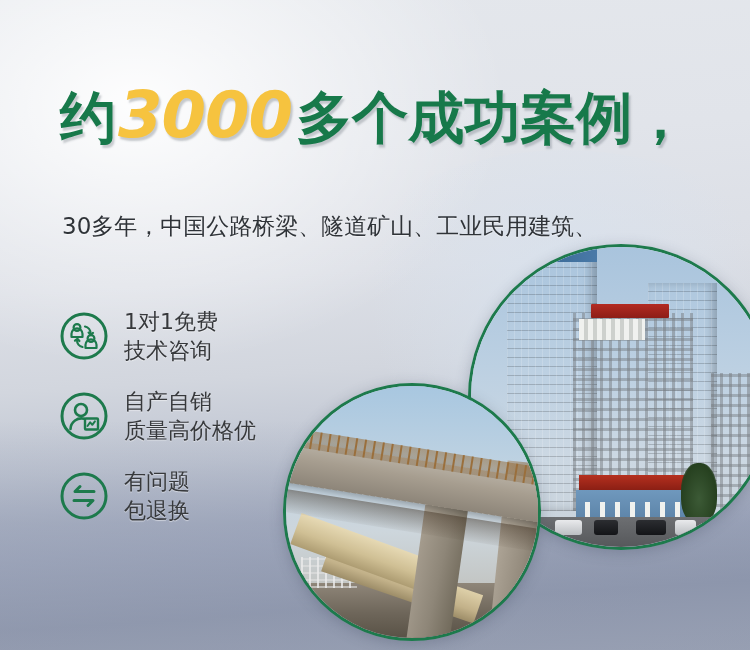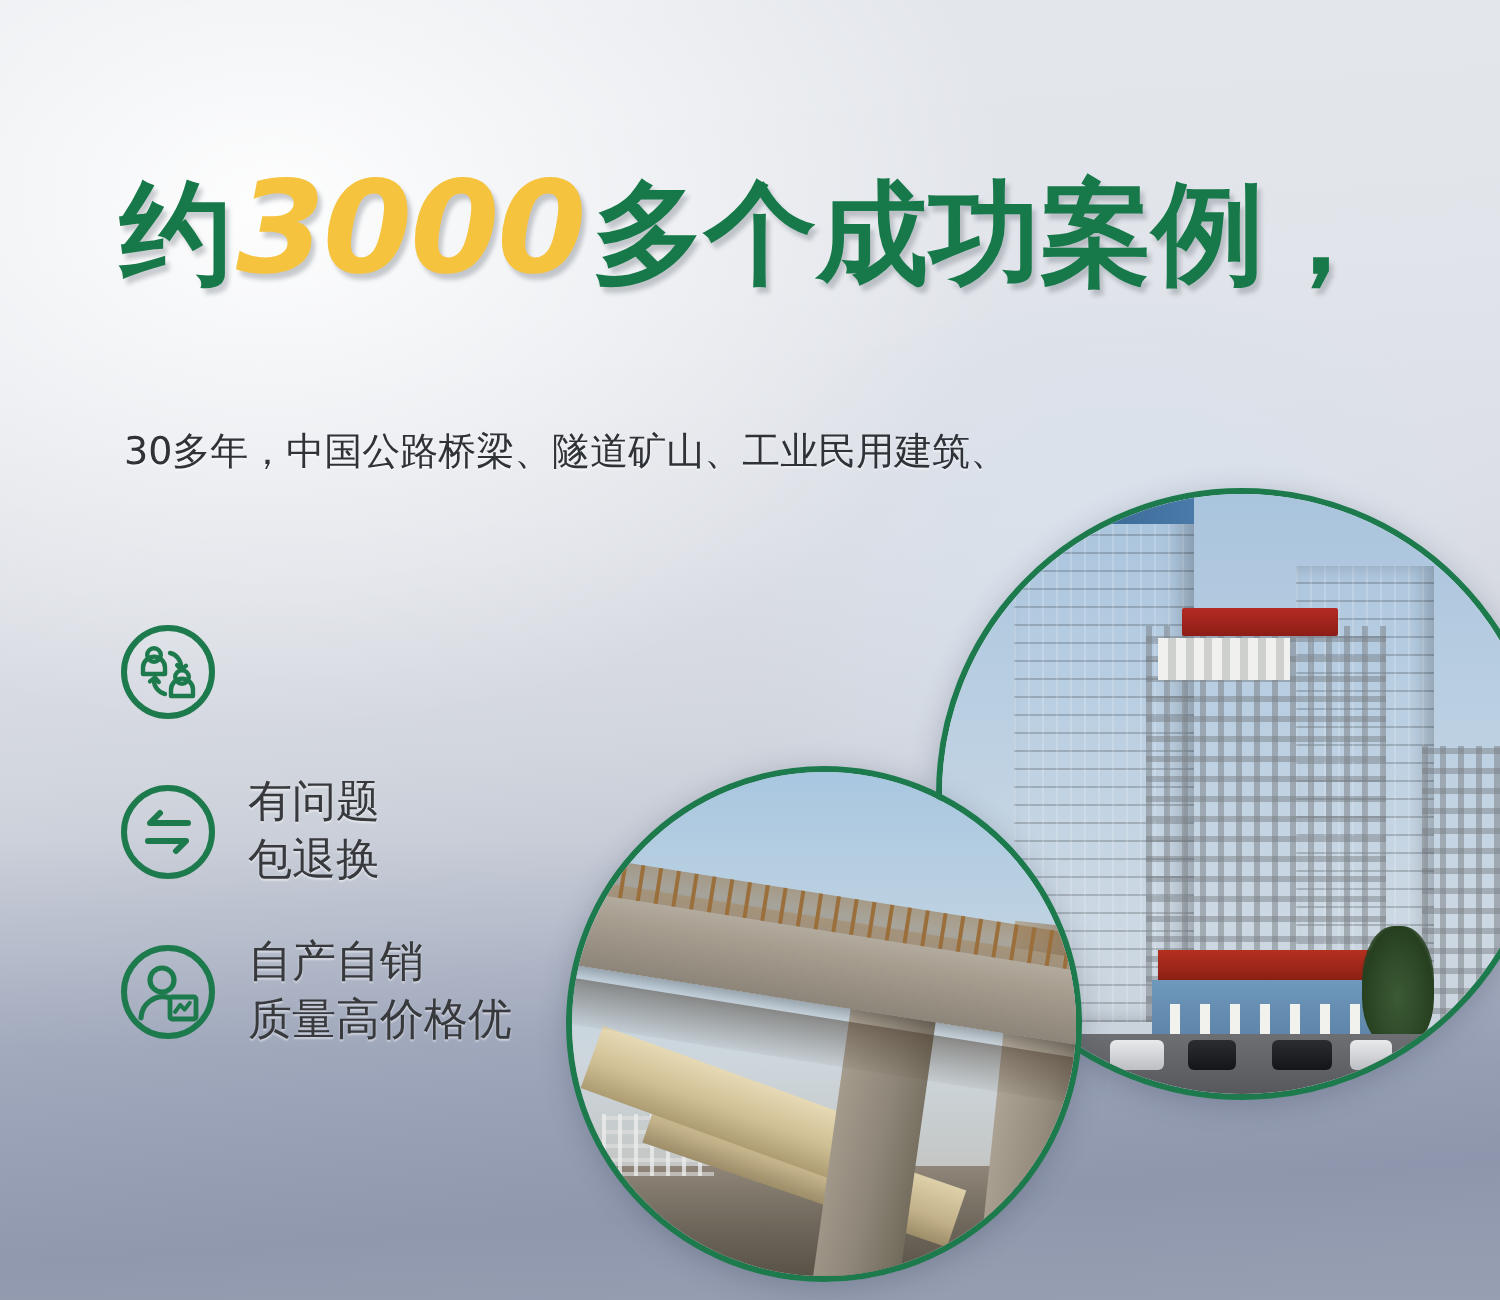--- a/index.html
+++ b/index.html
@@ -74,21 +74,21 @@
     text-shadow: 2px 3px 2px rgba(90,100,110,0.32);
   }
 
   
   .subtitle {
     position: absolute;
     left: 62px;
     top: 208px;
     width: 680px;
     color: #2f3338;
-    font-size: 19px;
+    font-size: 23px;
     line-height: 37px;
     font-weight: normal;
     text-shadow: 0px 1px 1px rgba(255,255,255,0.55);
   }
   .sub-line { white-space: nowrap; }
 
   
   .features {
     position: absolute;
     left: 58px;
@@ -340,47 +340,49 @@
           <path d="M13.5 27 v-3.2 a5.5 5.5 0 0 1 11 0 V27 z" fill="none" stroke="#1d7a4c" stroke-width="2.2" stroke-linejoin="round"></path>
           <circle cx="33" cy="28.5" r="3.4" fill="none" stroke="#1d7a4c" stroke-width="2.2"></circle>
           <path d="M27.5 38 v-3.2 a5.5 5.5 0 0 1 11 0 V38 z" fill="none" stroke="#1d7a4c" stroke-width="2.2" stroke-linejoin="round"></path>
           <path d="M27 16.5 a7 7 0 0 1 5.5 7" fill="none" stroke="#1d7a4c" stroke-width="2.2" stroke-linecap="round"></path>
           <path d="M30.6 22.6 l2 2.2 l2.4 -1.9" fill="none" stroke="#1d7a4c" stroke-width="2.2" stroke-linecap="round" stroke-linejoin="round"></path>
           <path d="M24.5 37 a7 7 0 0 1 -5.5 -7" fill="none" stroke="#1d7a4c" stroke-width="2.2" stroke-linecap="round"></path>
           <path d="M21.4 31 l-2 -2.2 l-2.4 1.9" fill="none" stroke="#1d7a4c" stroke-width="2.2" stroke-linecap="round" stroke-linejoin="round"></path>
         </svg>
       </span>
       <span class="feat-text">
-      </span>
-    </div>
-
-    <div class="feature">
-      <span class="feat-icon">
-        <svg width="52" height="52" viewBox="0 0 52 52">
-          <circle cx="26" cy="26" r="22" fill="none" stroke="#1d7a4c" stroke-width="3"></circle>
-          <path d="M36 21.5 H17 l5 -5" fill="none" stroke="#1d7a4c" stroke-width="3" stroke-linecap="round" stroke-linejoin="round"></path>
-          <path d="M16 30.5 H35 l-5 5" fill="none" stroke="#1d7a4c" stroke-width="3" stroke-linecap="round" stroke-linejoin="round"></path>
-        </svg>
-      </span>
-      <span class="feat-text">
-        <span>有问题</span>
-        <span class="l2">包退换</span>
+        <span>1对1免费</span>
+        <span class="l2">技术咨询</span>
       </span>
     </div>
 
     <div class="feature">
       <span class="feat-icon">
         <svg width="52" height="52" viewBox="0 0 52 52">
           <circle cx="26" cy="26" r="22" fill="none" stroke="#1d7a4c" stroke-width="3"></circle>
           <circle cx="23" cy="20" r="6" fill="none" stroke="#1d7a4c" stroke-width="2.6"></circle>
           <path d="M12.5 39 a11 11 0 0 1 14 -10.2" fill="none" stroke="#1d7a4c" stroke-width="2.6" stroke-linecap="round"></path>
           <rect x="27" y="28.5" width="13" height="11" rx="1" fill="none" stroke="#1d7a4c" stroke-width="2.4"></rect>
           <path d="M29.5 36 l2.6 -3.6 l2.2 2.4 l2.6 -3.4" fill="none" stroke="#1d7a4c" stroke-width="2" stroke-linecap="round" stroke-linejoin="round"></path>
         </svg>
       </span>
       <span class="feat-text">
         <span>自产自销</span>
         <span class="l2">质量高价格优</span>
       </span>
     </div>
 
+    <div class="feature">
+      <span class="feat-icon">
+        <svg width="52" height="52" viewBox="0 0 52 52">
+          <circle cx="26" cy="26" r="22" fill="none" stroke="#1d7a4c" stroke-width="3"></circle>
+          <path d="M36 21.5 H17 l5 -5" fill="none" stroke="#1d7a4c" stroke-width="3" stroke-linecap="round" stroke-linejoin="round"></path>
+          <path d="M16 30.5 H35 l-5 5" fill="none" stroke="#1d7a4c" stroke-width="3" stroke-linecap="round" stroke-linejoin="round"></path>
+        </svg>
+      </span>
+      <span class="feat-text">
+        <span>有问题</span>
+        <span class="l2">包退换</span>
+      </span>
+    </div>
+
   </div>
 </div>
 
 </body></html>

